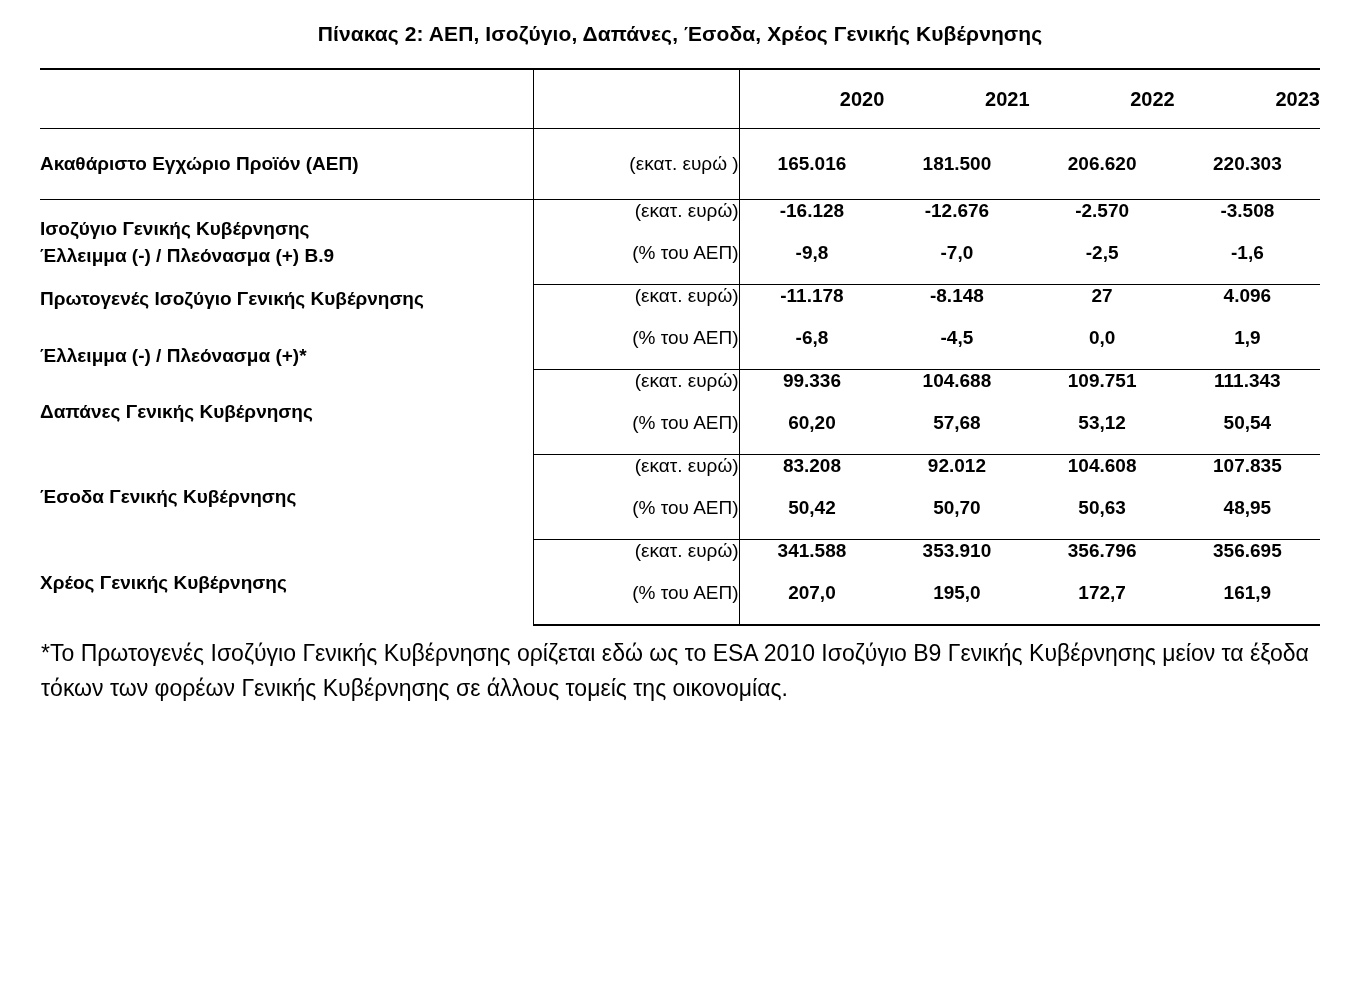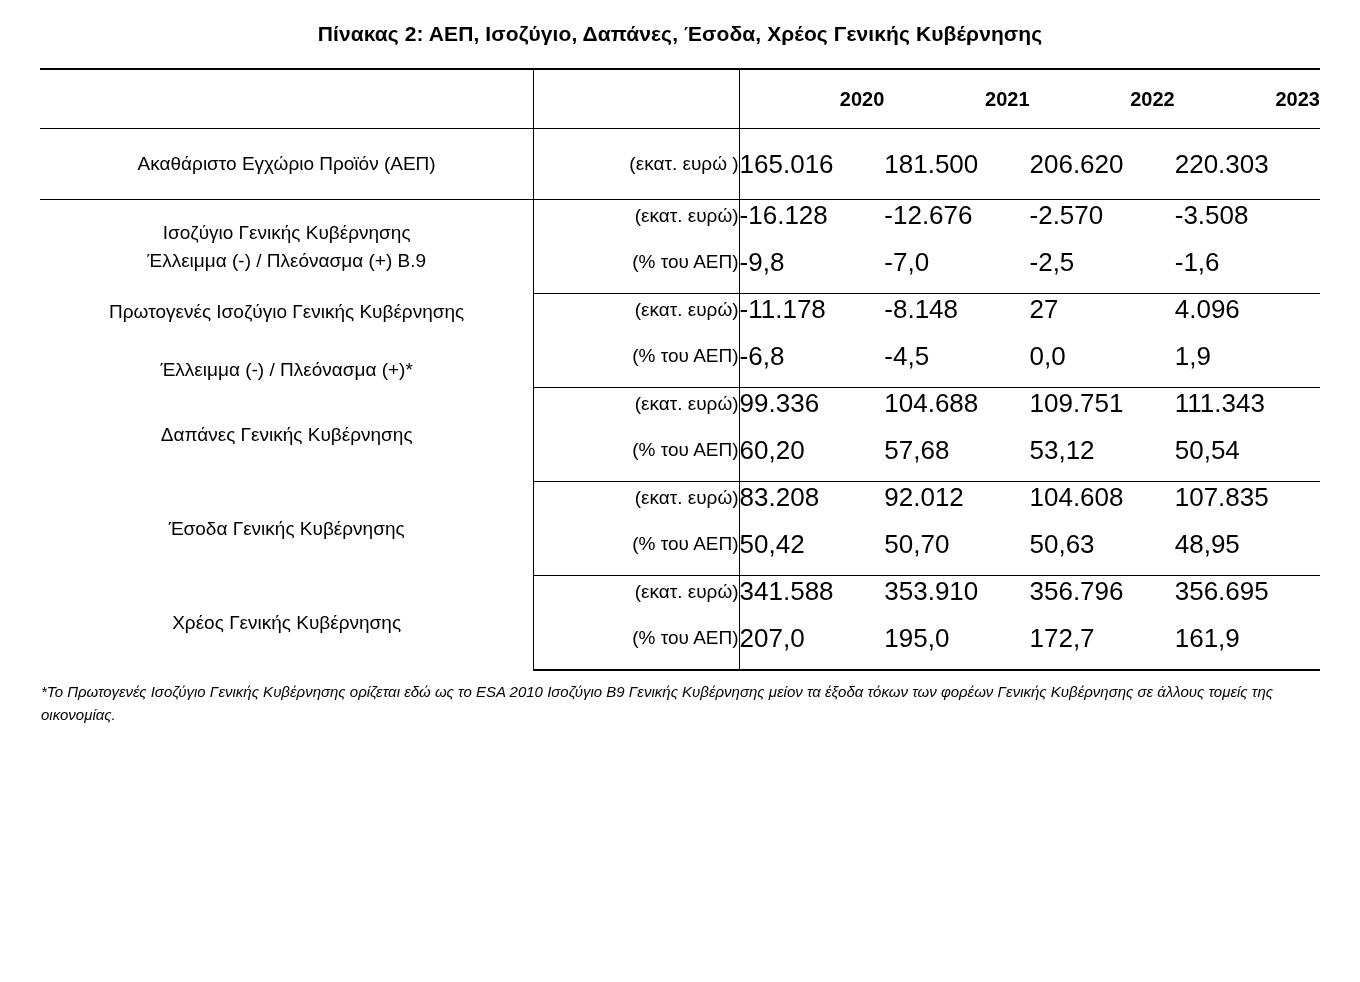--- a/index.html
+++ b/index.html
@@ -52,50 +52,49 @@
   }
   td.yr-head {
     text-align: right;
     font-weight: bold;
     font-size: 20px;
     padding-right: 12px;
   }
 
   td.label {
     font-size: 19px;
-    font-weight: normal;
+    font-weight: bold;
     padding-left: 8px;
     vertical-align: top;
     padding-top: 16px;
     line-height: 1.45;
-    text-align: center;
   }
   td.unit {
     font-size: 19px;
     padding-left: 28px;
     text-align: right;
     vertical-align: middle;
   }
   td.num {
-    font-size: 26px;
-    text-align: left;
+    font-size: 19px;
+    text-align: center;
     padding-right: 12px;
     vertical-align: bottom;
     padding-bottom: 7px;
+    font-weight: bold;
   }
   tr.grp-end td { border-bottom: 1.4px solid #000; }
 
   .sep-col { border-right: 1.4px solid #000; }
   .sep-col2 { border-right: 1.4px solid #000; }
 
   .footnote {
     width: 1280px;
     margin: 10px auto 12px auto;
-    font-size: 15px;
-    font-style: italic;
+    font-size: 23px;
     line-height: 1.5;
     padding-left: 2px;
   }
 </style>
 </head>
 <body>
 
 <div class="page">
 
   <div class="title">Πίνακας 2: ΑΕΠ, Ισοζύγιο, Δαπάνες, Έσοδα, Χρέος Γενικής Κυβέρνησης</div>

